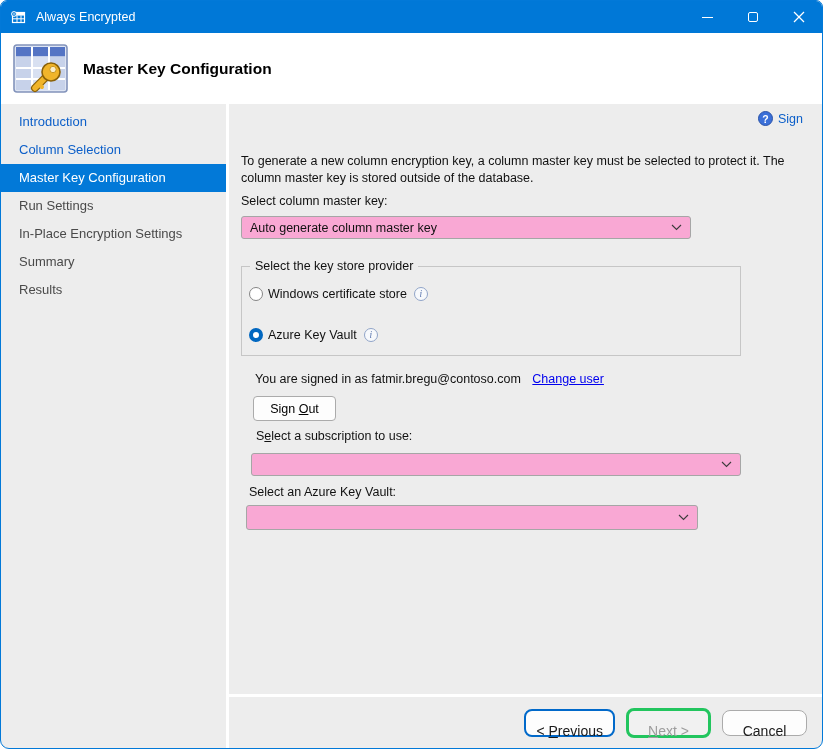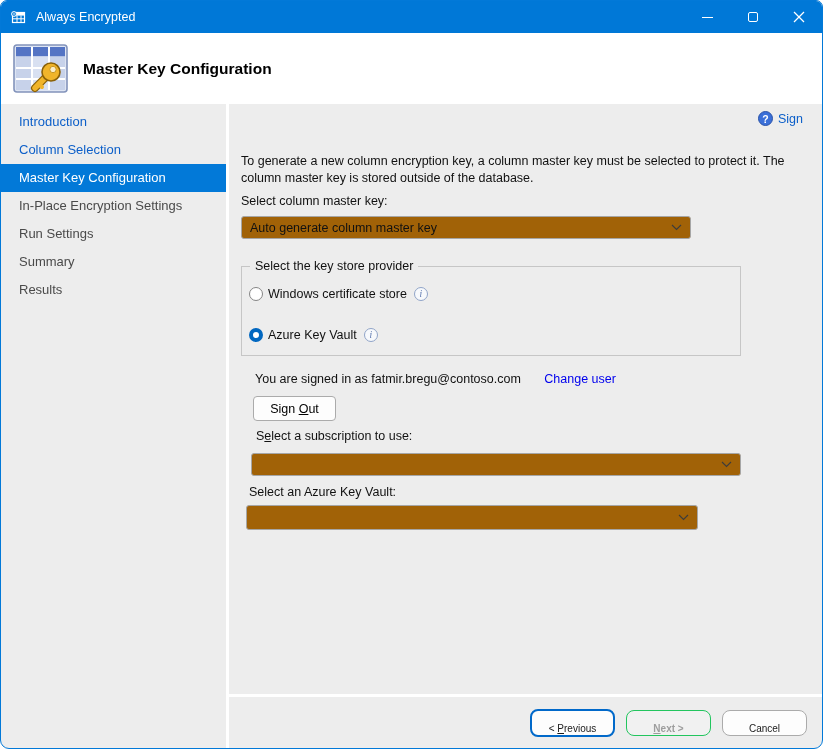--- a/index.html
+++ b/index.html
@@ -30,24 +30,24 @@
   .nav-item.visited{color:var(--nav-visited,#0C5FC9);}
   .nav-item.current{background:var(--accent,#0279D8);color:#fff;}
   .nav-item.upcoming{color:#4A4A4A;}
   .vdivider{flex:0 0 3px;background:#fff;}
   .content-col{flex:1;display:flex;flex-direction:column;min-width:0;}
   .content{flex:1;position:relative;font-size:12.5px;}
   .hdivider{height:3px;background:#fff;}
   .footer{flex:0 0 51px;display:flex;align-items:center;justify-content:flex-end;gap:11px;padding-right:15px;}
   
   .btn{min-width:85px;height:26px;border-radius:8px;background:#FDFDFD;border:1px solid #ABABAB;
-       font-size:10px;color:#1a1a1a;font-family:inherit;cursor:pointer;padding:12px 10px;}
+       font-size:14px;color:#1a1a1a;font-family:inherit;cursor:pointer;padding:12px 10px;}
   .btn.primary-focus{border:2px solid #0169CA;}
-  .btn.disabled{background:#F1F1F1;border:1px solid #22c55e;color:#9D9D9D;cursor:default;font-weight:bold;}
-  .combo{position:absolute;background:#a16207;border:1px solid #A6A6A6;border-radius:3px;
+  .btn.disabled{background:#F1F1F1;border:3px solid #22c55e;color:#9D9D9D;cursor:default;}
+  .combo{position:absolute;background:#f9a8d4;border:1px solid #A6A6A6;border-radius:3px;
          display:flex;align-items:center;justify-content:space-between;padding:0 8px;cursor:pointer;}
   .combo .val{white-space:nowrap;overflow:hidden;}
   #combo-cmk{left:12px;top:112px;width:450px;height:23px;}
   #combo-sub{left:22px;top:349px;width:490px;height:23px;}
   #combo-akv{left:17px;top:401px;width:452px;height:25px;}
   .help{position:absolute;top:7px;right:19px;display:flex;align-items:center;gap:5px;
         color:var(--nav-visited,#0C5FC9);cursor:pointer;}
   .help-icon{width:15px;height:15px;border-radius:50%;background:#3A6FD8;border:1px solid #2B53A8;
              color:#fff;font-size:10.5px;font-weight:700;display:flex;align-items:center;justify-content:center;}
   .intro{position:absolute;left:12px;top:49px;width:552px;line-height:16.5px;margin:0;}
@@ -56,21 +56,21 @@
   .gb-title{position:absolute;top:-8px;left:8px;background:#EDEDED;padding:0 5px;line-height:15px;}
   .radio-row{position:absolute;left:7px;display:flex;align-items:center;gap:5px;cursor:pointer;}
   #radio-row-0{top:20px;}
   #radio-row-1{top:61px;}
   .radio{width:14px;height:14px;border-radius:50%;background:#fff;border:1px solid #858585;flex:0 0 14px;}
   .radio.selected{border:4px solid #0167C0;}
   .info-icon{width:14px;height:14px;border-radius:50%;border:1px solid #90A4C8;background:#F7F9FC;
              color:#5B76AE;font-size:9.5px;font-style:italic;font-family:"Liberation Serif",serif;
              display:flex;align-items:center;justify-content:center;margin-left:2px;}
   .signedin{position:absolute;left:26px;top:268px;white-space:nowrap;}
-  .signedin .link{color:var(--link,#0000EE);cursor:pointer;margin-left:20px;}
+  .signedin .link{color:var(--link,#0000EE);text-decoration:underline;cursor:pointer;margin-left:8px;}
   .signout{position:absolute;left:24px;top:292px;width:83px;height:25px;border-radius:4px;
            background:#FDFDFD;border:1px solid #ABABAB;font-size:12.5px;font-family:inherit;cursor:pointer;}
   .sub-label{position:absolute;left:27px;top:325px;}
   .akv-label{position:absolute;left:20px;top:381px;}
   u{text-decoration:underline;}
 </style>
 </head>
 <body>
 
 <div class="window">
@@ -125,22 +125,22 @@
     </svg>
     <h1>Master Key Configuration</h1>
   </div>
 
   <div class="body">
 
     <nav class="sidebar">
       <div class="nav-item visited">Introduction</div>
       <div class="nav-item visited">Column Selection</div>
       <div class="nav-item current">Master Key Configuration</div>
+      <div class="nav-item upcoming">Run Settings</div>
       <div class="nav-item upcoming">In-Place Encryption Settings</div>
-      <div class="nav-item upcoming">Run Settings</div>
       <div class="nav-item upcoming">Summary</div>
       <div class="nav-item upcoming">Results</div>
     </nav>
 
     <div class="vdivider"></div>
 
     <div class="content-col">
       <div class="content">
 
         <a class="help">

